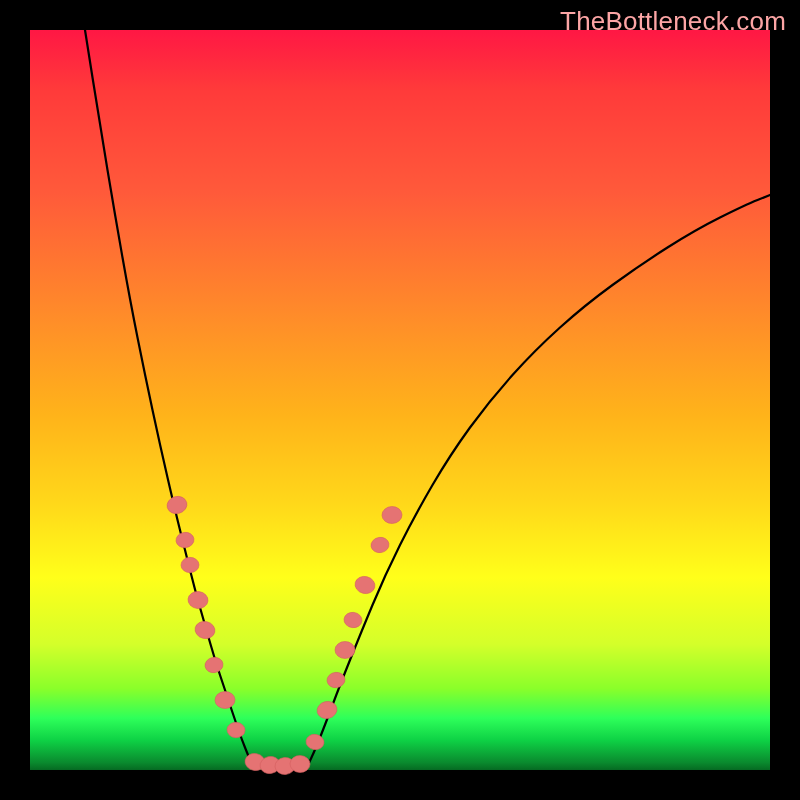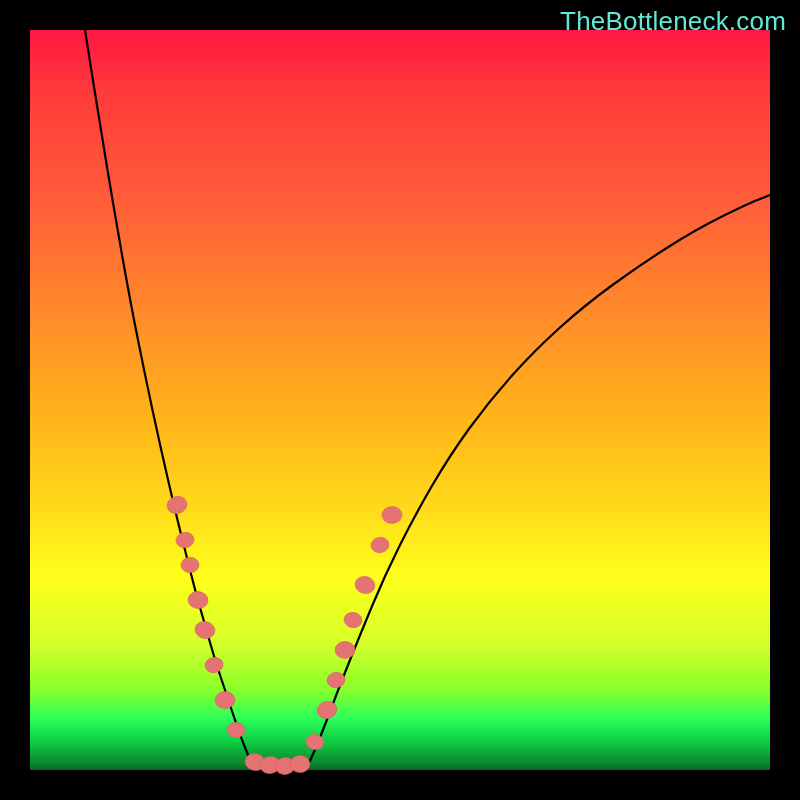--- a/index.html
+++ b/index.html
@@ -38,21 +38,21 @@
       #2eff5a 93%,
       #0ed145 96%,
       #0a8a2e 99%,
       #066a22 100%
     );
   }
   .watermark {
     position: absolute;
     top: 6px;
     right: 14px;
-    color: #5eead4;
+    color: #fca5a5;
     font-size: 26px;
     letter-spacing: 0.2px;
     font-weight: 400;
     user-select: none;
   }
   svg.curves {
     position: absolute;
     left: 0;
     top: 0;
     width: 740px;

